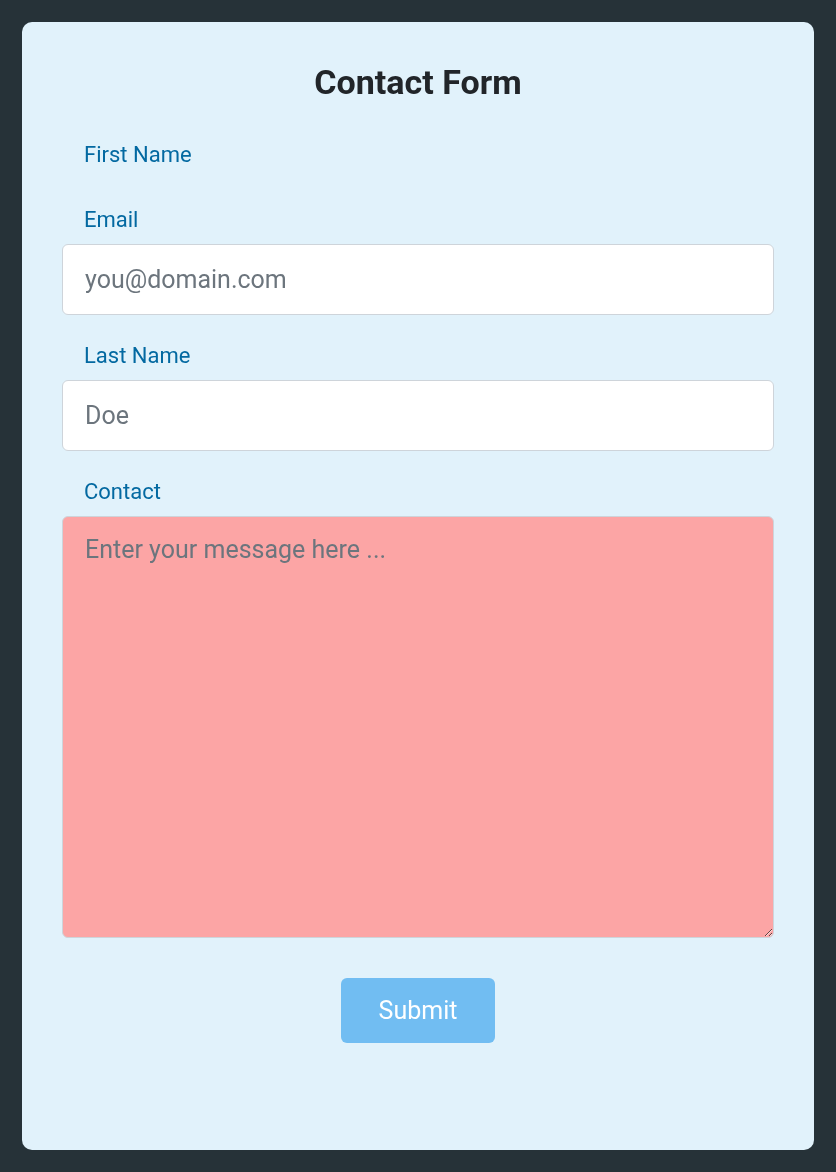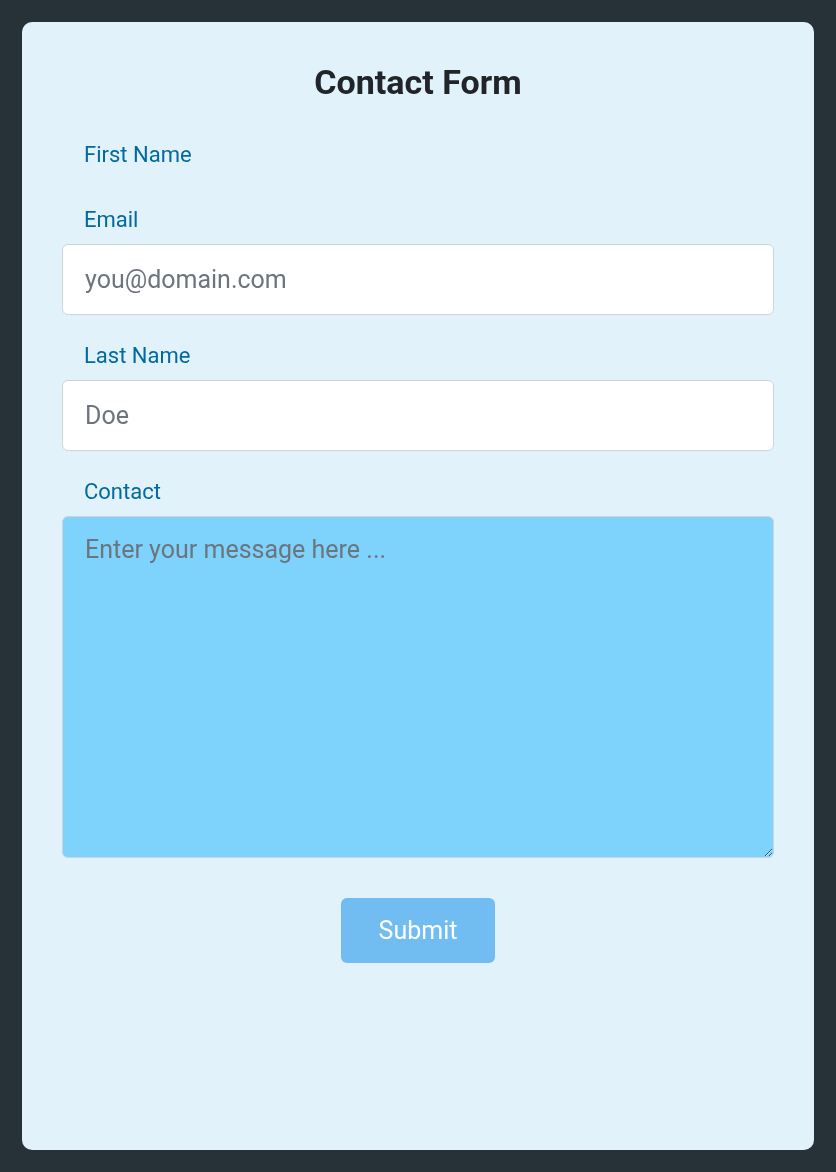--- a/index.html
+++ b/index.html
@@ -56,22 +56,22 @@
       opacity: 1;
     }
     .form-textarea {
       width: 100%;
       padding: 18px 22px;
       font-size: 25px;
       border: 1px solid #ced4da;
       border-radius: 6px;
       font-family: inherit;
       color: #495057;
-      background: #7dd3fc;
-      height: 342px;
+      background: #fca5a5;
+      height: 422px;
       resize: both;
     }
     .form-textarea::placeholder {
       color: #6c757d;
       opacity: 1;
     }
     .submit-wrapper {
       text-align: center;
       margin-top: 12px;
     }

